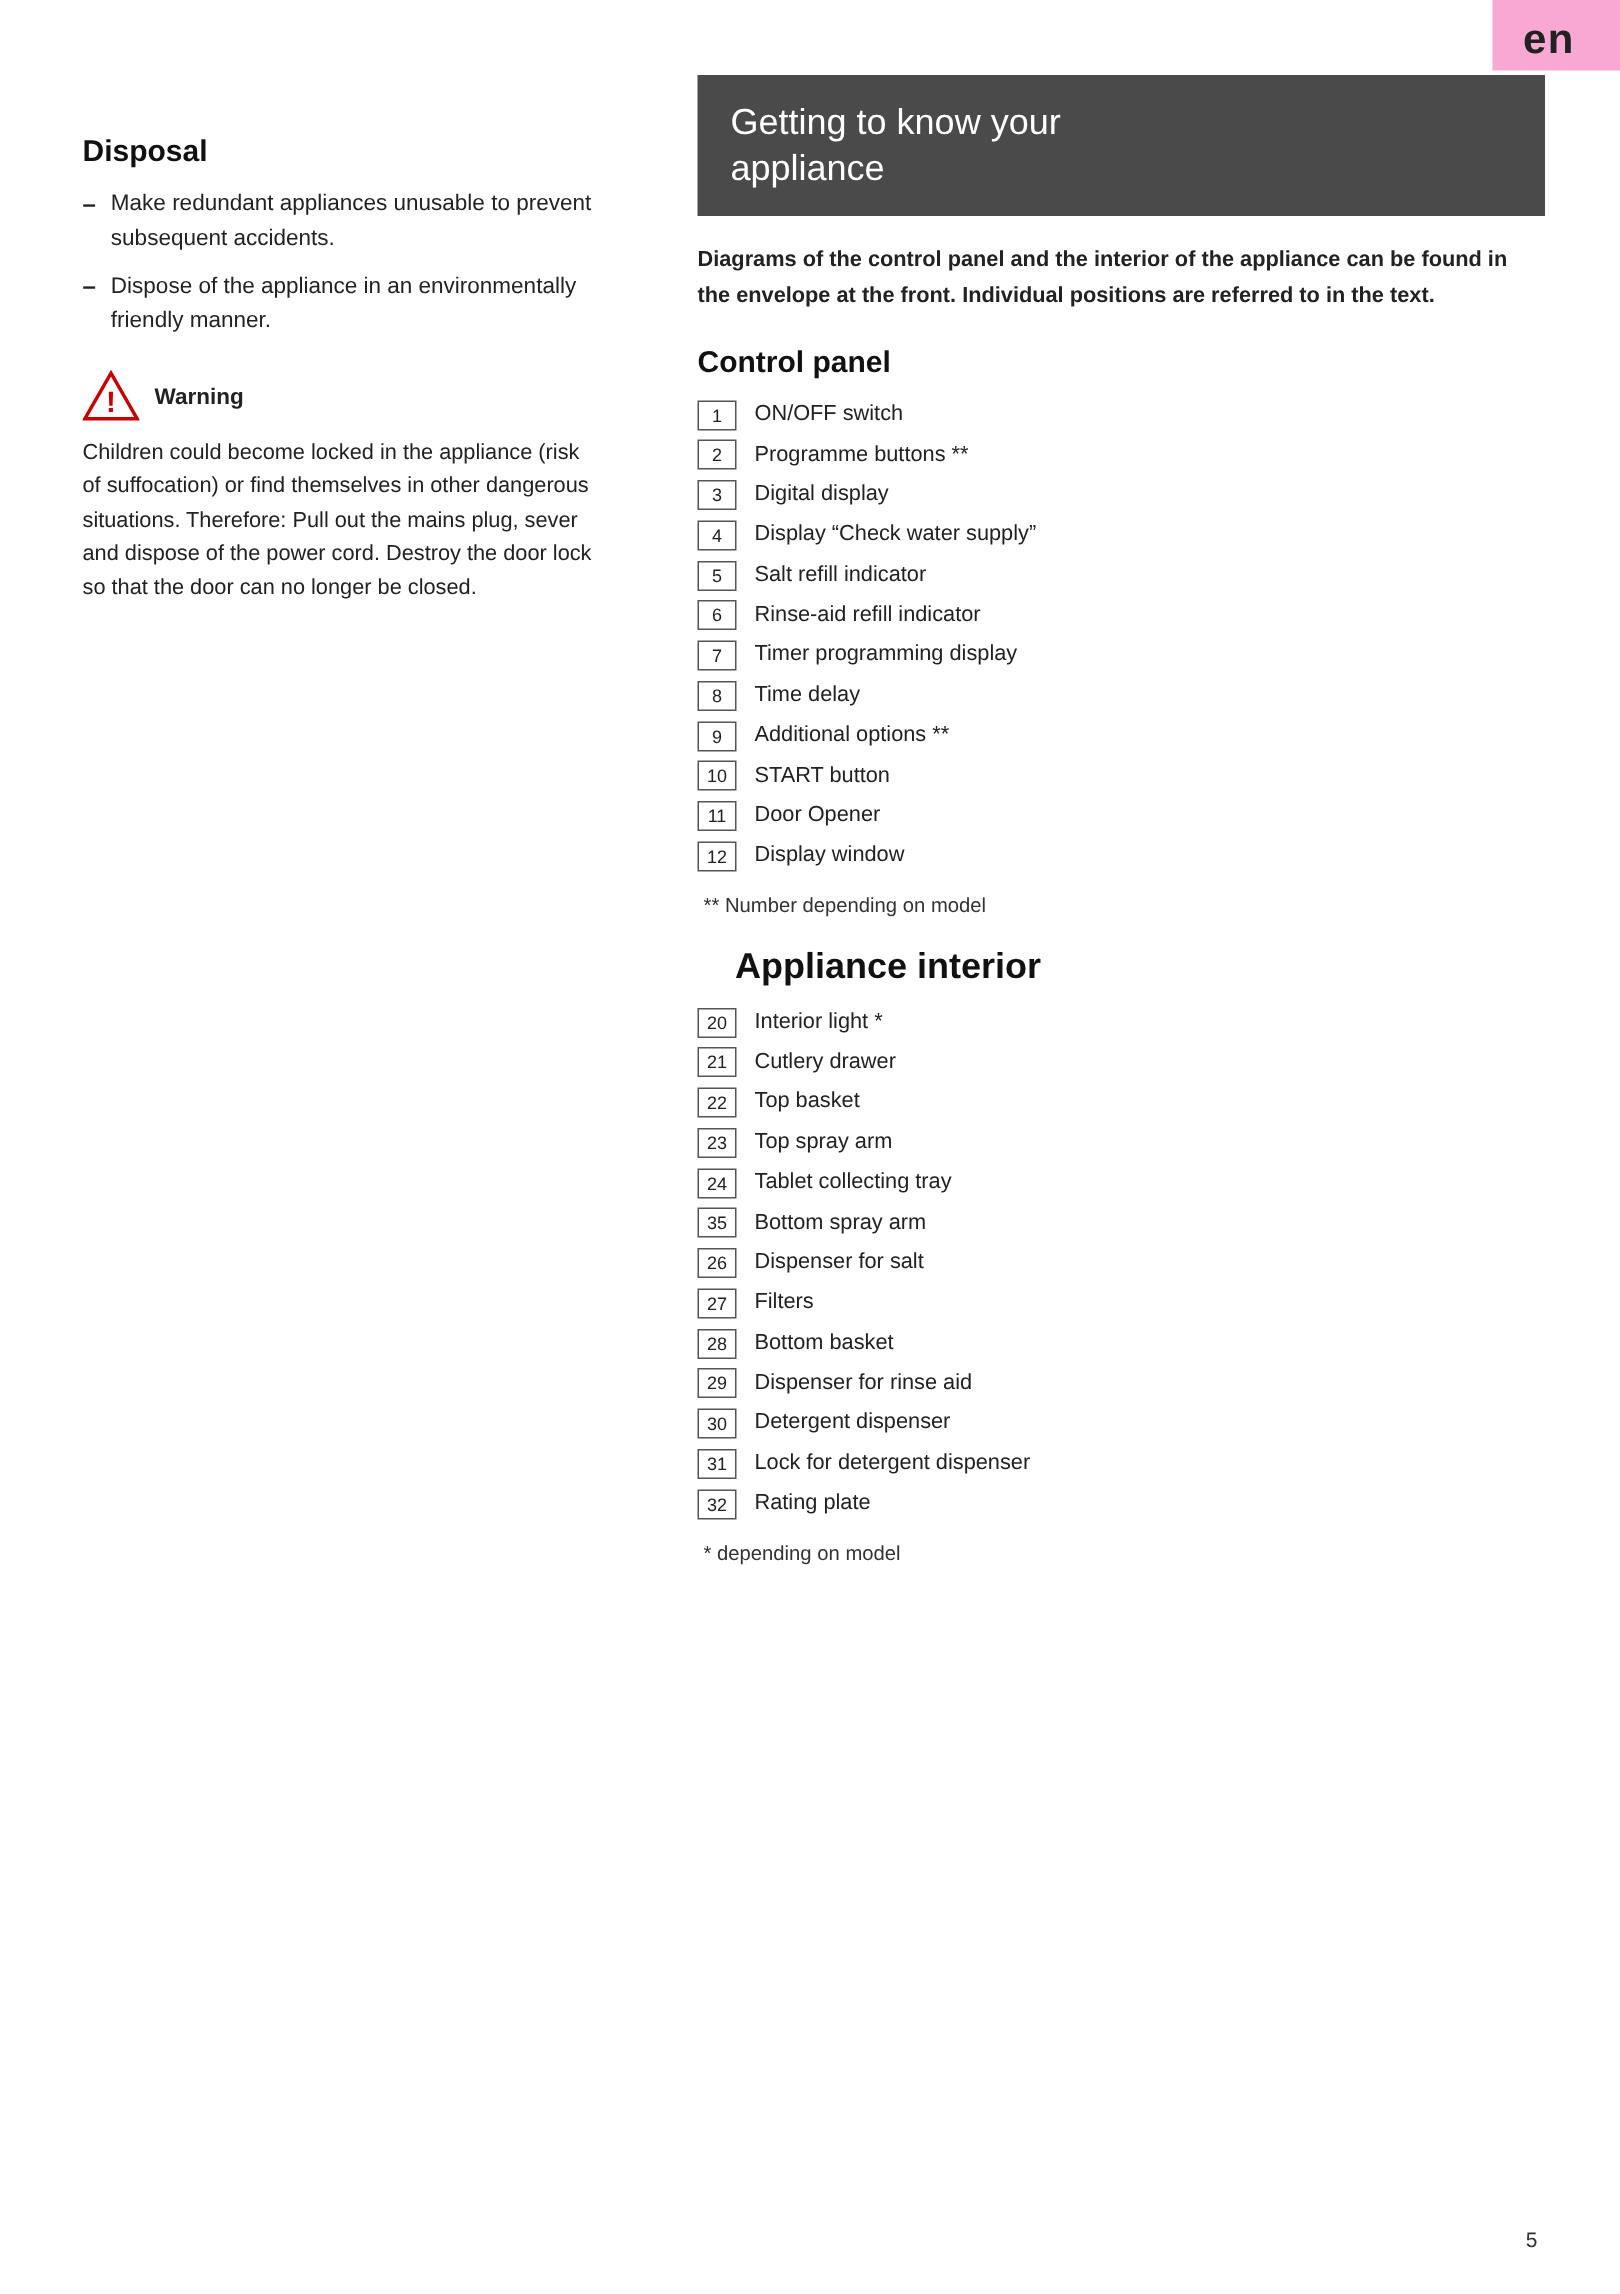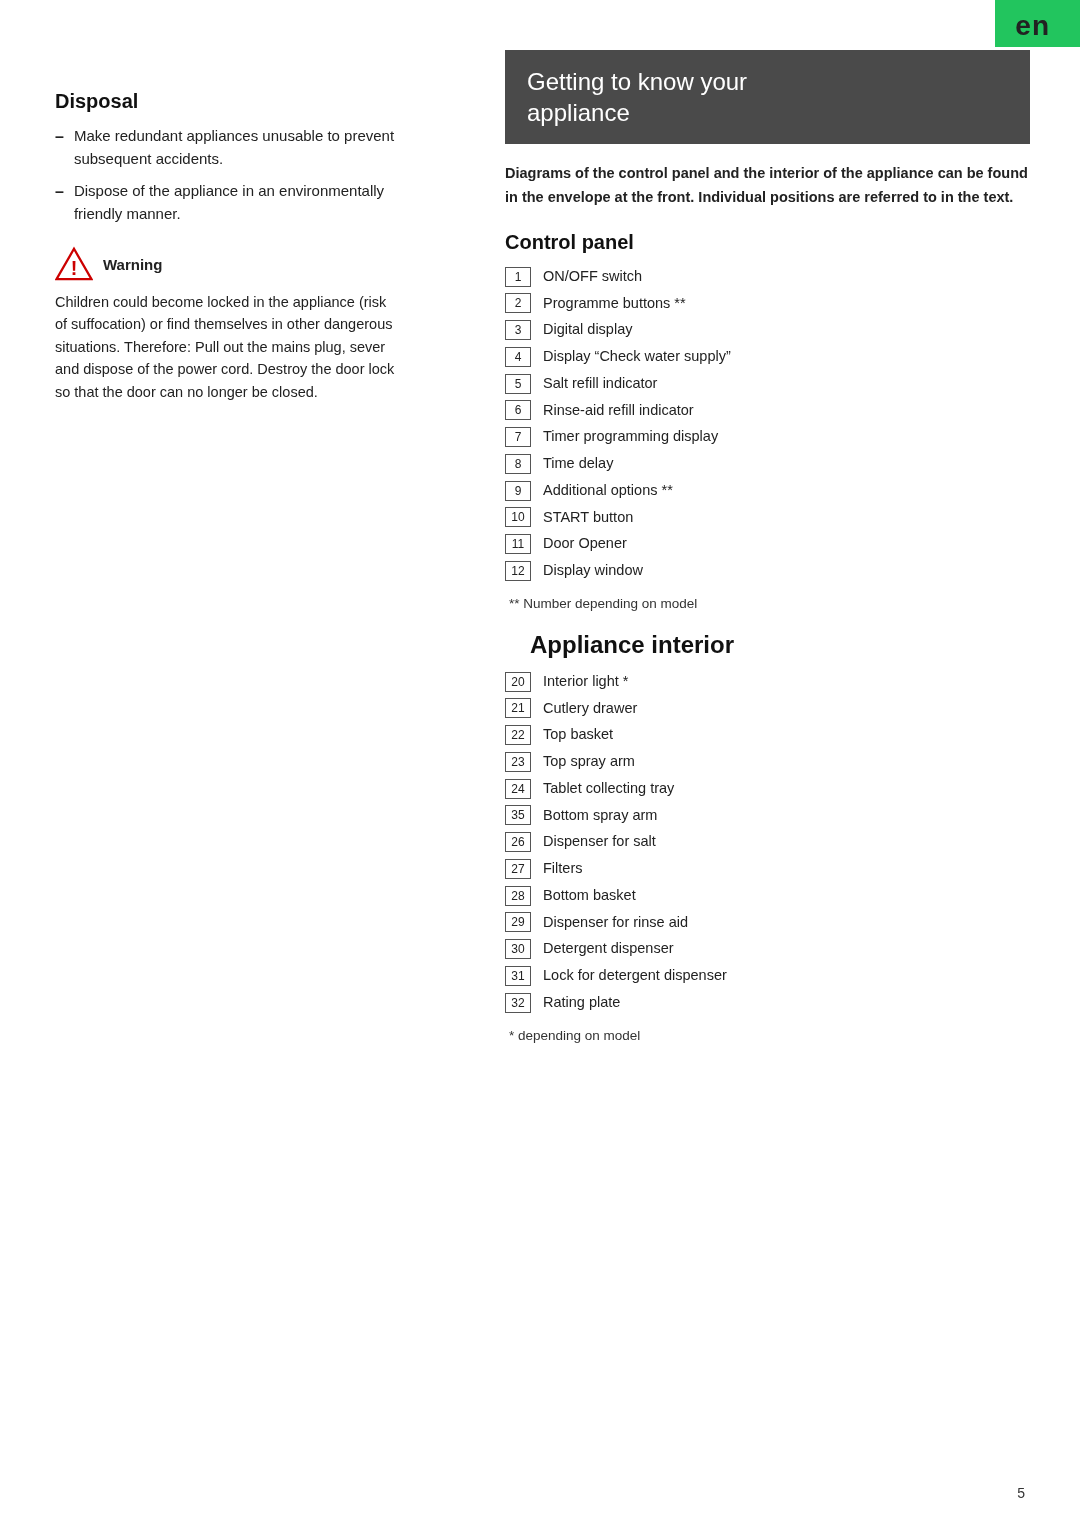--- a/index.html
+++ b/index.html
@@ -20,34 +20,33 @@
       padding: 0;
       position: relative;
       background: #fff;
     }
 
     
     .lang-badge {
       position: absolute;
       top: 0;
       right: 0;
-      background: #22c55e;
+      background: #f9a8d4;
       font-size: 28px;
       font-weight: bold;
       padding: 10px 30px 5px 20px;
       color: #222;
       letter-spacing: 1px;
     }
 
     
     .columns {
       display: flex;
       padding-top: 50px;
       padding-bottom: 40px;
-      gap: 40px;
     }
 
     .left-col {
       width: 430px;
       padding: 40px 30px 40px 55px;
       flex-shrink: 0;
     }
 
     .right-col {
       flex: 1;

